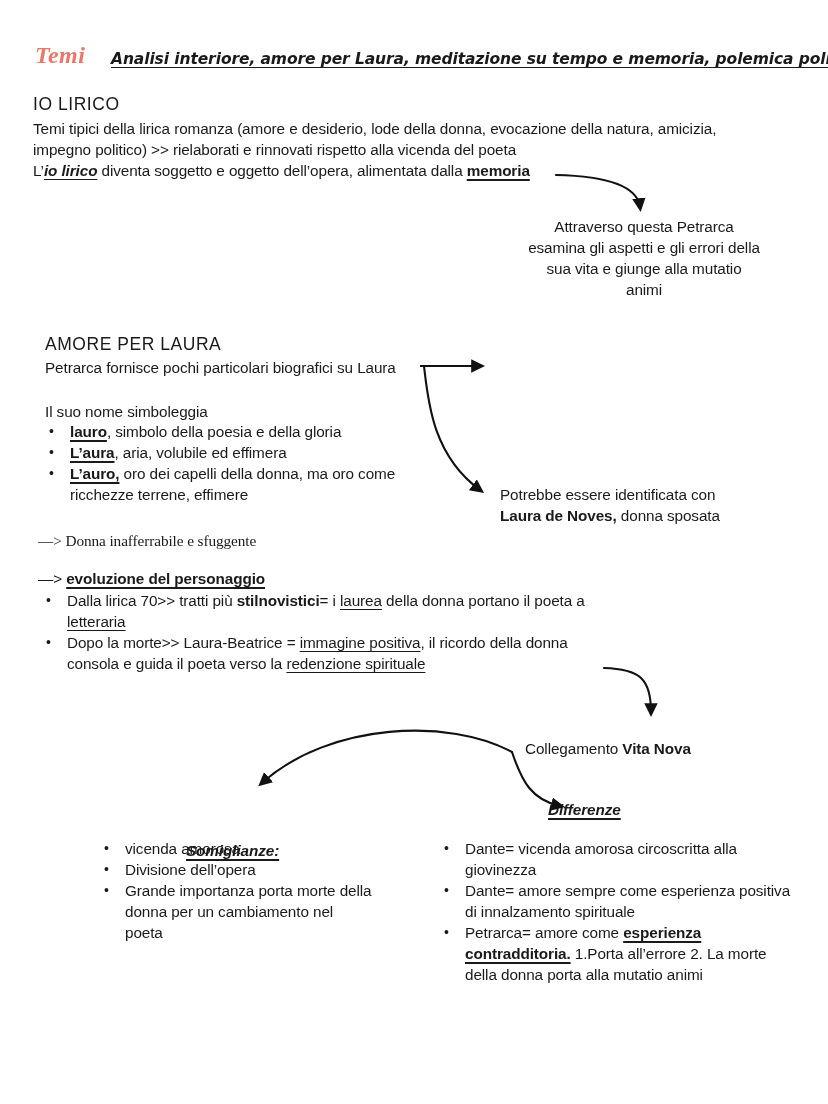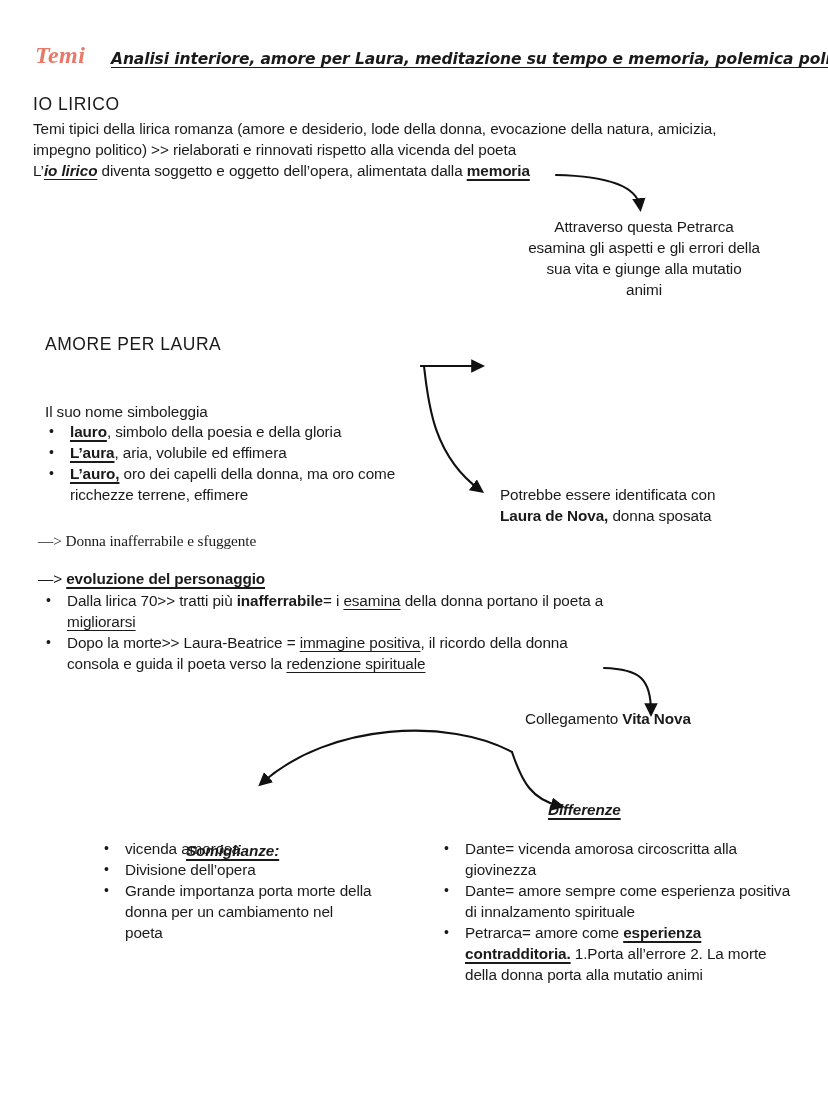--- a/index.html
+++ b/index.html
@@ -160,47 +160,48 @@
   </div>
 
   <div class="abs body" style="left:33px; top:118px; width:730px;">
     <div>Temi tipici della lirica romanza (amore e desiderio, lode della donna, evocazione della natura, amicizia,</div>
     <div>impegno politico) &gt;&gt; rielaborati e rinnovati rispetto alla vicenda del poeta</div>
     <div><span>L’</span><span class="iu">io lirico</span><span> diventa soggetto e oggetto dell’opera, alimentata dalla </span><span class="bu">memoria</span></div>
   </div>
 
   <div class="abs section-head" style="left:45px; top:333px;">AMORE PER LAURA</div>
 
+  <div class="abs body" style="left:45px; top:357px; width:390px;">Petrarca fornisce pochi particolari biografici su Laura</div>
 
   <div class="abs body" style="left:45px; top:401px;">Il suo nome simboleggia</div>
 
   <ul class="bl abs" style="left:45px; top:421px; width:400px;">
     <li><span class="bu">lauro</span><span>, simbolo della poesia e della gloria</span></li>
     <li><span class="bu">L’aura</span><span>, aria, volubile ed effimera</span></li>
     <li><span class="bu">L’auro,</span><span> oro dei capelli della donna, ma oro come</span><br><span>ricchezze terrene, effimere</span></li>
   </ul>
 
 
   <div class="abs body" style="left:500px; top:484px; width:290px;">
     <div>Potrebbe essere identificata con</div>
-    <div><span class="b">Laura de Nova,</span><span> donna sposata</span></div>
+    <div><span class="b">Laura de Noves,</span><span> donna sposata</span></div>
   </div>
 
   <div class="abs body arrow-lead" style="left:38px; top:530px;font-family:Liberation Serif, serif;">—&gt; Donna inafferrabile e sfuggente</div>
 
   <div class="abs body arrow-lead" style="left:38px; top:568px;"><span>—&gt; </span><span class="bu">evoluzione del personaggio</span></div>
 
   <ul class="bl abs" style="left:42px; top:590px; width:610px;">
 
-    <li><span>Dalla lirica 70&gt;&gt; tratti più </span><span class="b">inafferrabile</span><span>= i </span><span class="u">esamina</span><span> della donna portano il poeta a</span><br><span class="u">migliorarsi</span></li>
+    <li><span>Dalla lirica 70&gt;&gt; tratti più </span><span class="b">stilnovistici</span><span>= i </span><span class="u">laurea</span><span> della donna portano il poeta a</span><br><span class="u">letteraria</span></li>
 
     <li><span>Dopo la morte&gt;&gt; Laura-Beatrice = </span><span class="u">immagine positiva</span><span>, il ricordo della donna</span><br><span>consola e guida il poeta verso la </span><span class="u">redenzione spirituale</span></li>
   </ul>
 
-  <div class="abs body" style="left:525px; top:708px;"><span>Collegamento </span><span class="b">Vita Nova</span></div>
+  <div class="abs body" style="left:525px; top:738px;"><span>Collegamento </span><span class="b">Vita Nova</span></div>
 
   <div class="abs body biu" style="left:186px; top:840px;">Somiglianze:</div>
 
   <div class="abs body biu" style="left:548px; top:799px;">Differenze</div>
 
   <ul class="bl abs" style="left:100px; top:838px; width:300px;">
     <li><span>vicenda amorosa</span></li>
     <li><span>Divisione dell’opera</span></li>
     <li><span>Grande importanza porta morte della</span><br><span>donna per un cambiamento nel</span><br><span>poeta</span></li>
   </ul>

